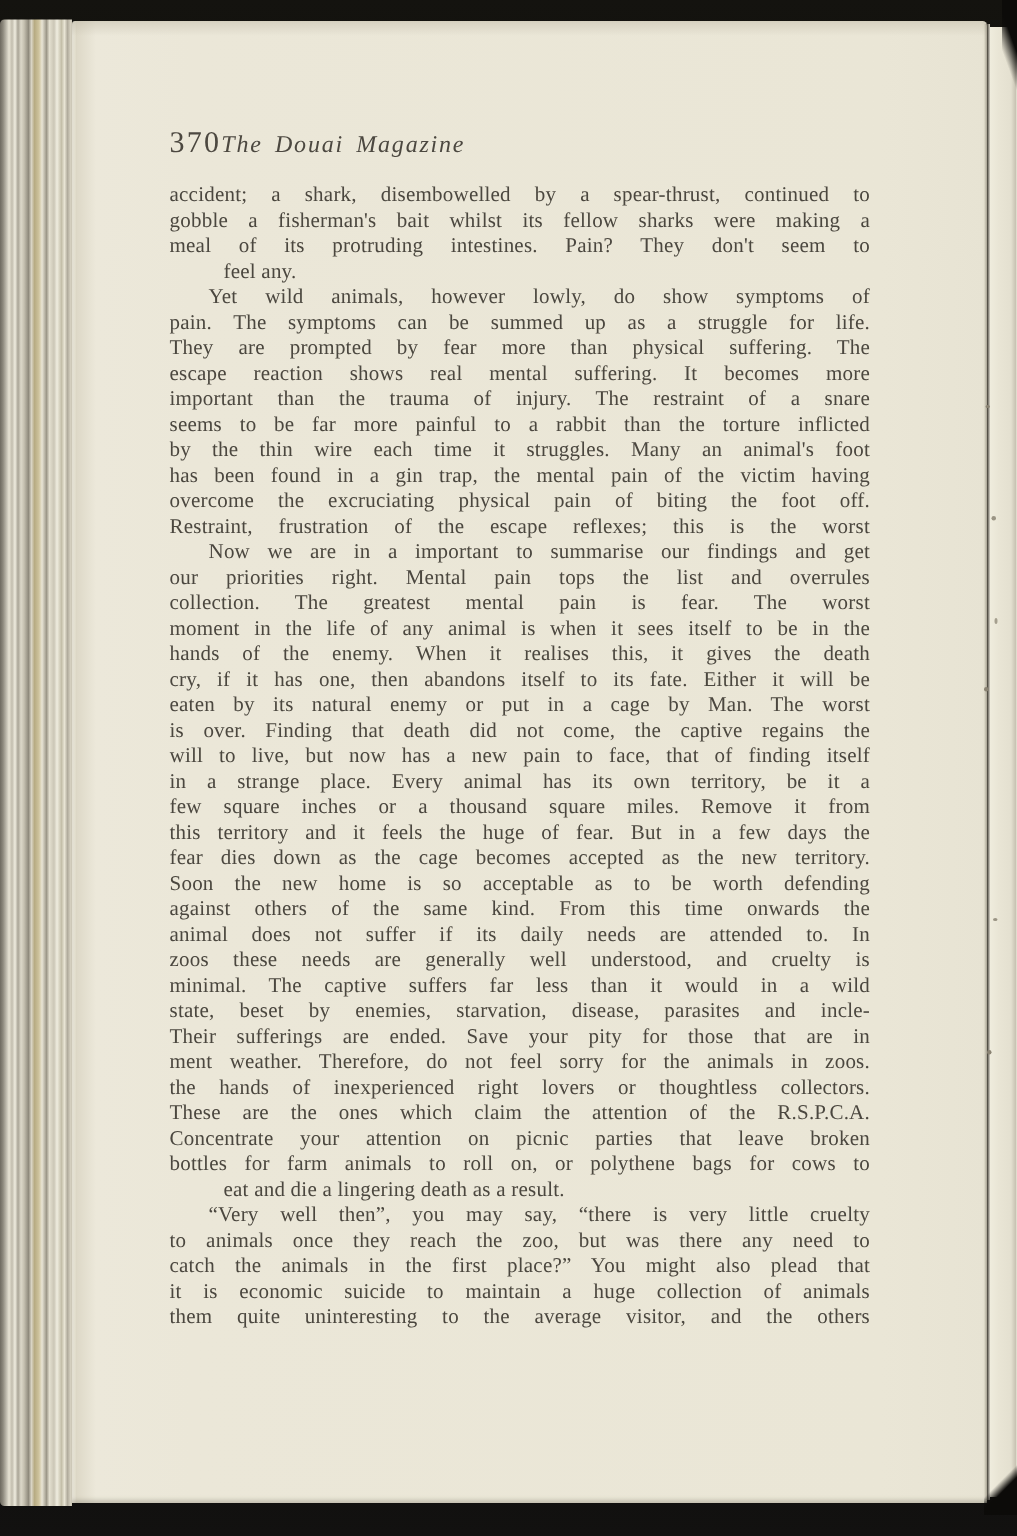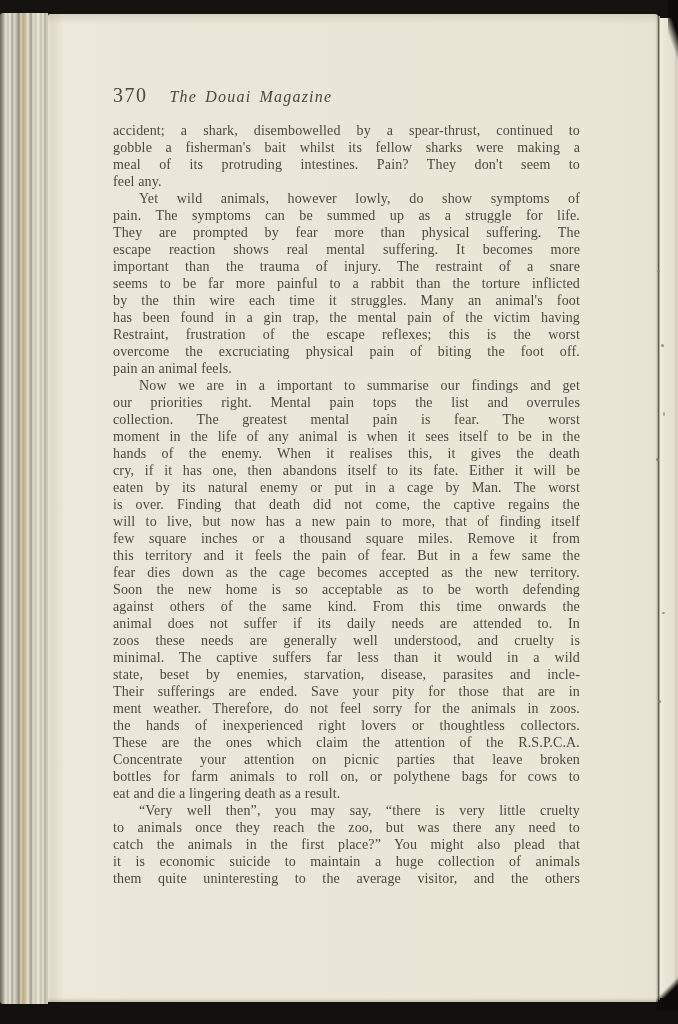--- a/index.html
+++ b/index.html
@@ -25,25 +25,25 @@
   .page{
     position:absolute;left:48px;top:14px;width:610px;bottom:22px;
     background:
       linear-gradient(180deg, rgba(190,184,166,.45) 0px, rgba(190,184,166,0) 10px),
       linear-gradient(90deg,#f7f4e8 0px,#ddd8c7 3px,#ece8da 16px,#ebe7d8 80px,#eae6d6 540px,#e7e3d3 100%);
     border-radius:2px 3px 0 0;
     box-shadow:inset 0 -2px 3px rgba(120,115,100,.35);
   }
   .header{position:absolute;left:65px;top:70px;width:467px;color:#4c4840;}
   .pagenum{font-size:20px;letter-spacing:1.5px;}
-  .runtitle{font-style:italic;font-size:16px;margin-left:22px;letter-spacing:1.2px;word-spacing:3px;}
+  .runtitle{font-style:italic;font-size:16px;letter-spacing:1.2px;word-spacing:3px;}
   .body{position:absolute;left:65px;top:108px;width:467px;color:#4b473f;
         font-size:14px;line-height:17px;letter-spacing:.15px;}
   .line{text-align:justify;text-align-last:justify;height:17px;overflow:hidden;}
-  .line.lastline{text-align-last:left;}
+  .line.lastline{text-align-last:left;margin-left:36px;}
   .line.indent{text-indent:26px;}
   
   .crease{
     position:absolute;left:656px;top:16px;bottom:24px;width:4px;
     background:linear-gradient(90deg, rgba(140,134,118,0) 0%, rgba(125,119,104,.55) 55%, rgba(236,232,220,.9) 100%);
   }
   .facing{
     position:absolute;left:660px;top:18px;right:0;bottom:26px;
     background:linear-gradient(90deg,#efecdd 0px,#e9e5d5 6px,#e4e0d0 14px,#c9c4b4 17px,#ece8da 18px);
   }
@@ -82,36 +82,36 @@
         </div>
         <div>
           <div class="line indent">Yet wild animals, however lowly, do show symptoms of</div>
           <div class="line">pain.  The symptoms can be summed up as a struggle for life.</div>
           <div class="line">They are prompted by fear more than physical suffering.  The</div>
           <div class="line">escape reaction shows real mental suffering.  It becomes more</div>
           <div class="line">important than the trauma of injury.  The restraint of a snare</div>
           <div class="line">seems to be far more painful to a rabbit than the torture inflicted</div>
           <div class="line">by the thin wire each time it struggles.  Many an animal's foot</div>
           <div class="line">has been found in a gin trap, the mental pain of the victim having</div>
+          <div class="line">overcome the excruciating physical pain of biting the foot off.</div>
           <div class="line">Restraint, frustration of the escape reflexes; this is the worst</div>
-          <div class="line">overcome the excruciating physical pain of biting the foot off.</div>
-          <div class="line lastline">pain an animal feels.</div>
         </div>
         <div>
           <div class="line indent">Now we are in a important to summarise our findings and get</div>
           <div class="line">our priorities right.  Mental pain tops the list and overrules</div>
           <div class="line">collection.  The greatest mental pain is fear.  The worst</div>
           <div class="line">moment in the life of any animal is when it sees itself to be in the</div>
           <div class="line">hands of the enemy.  When it realises this, it gives the death</div>
           <div class="line">cry, if it has one, then abandons itself to its fate.  Either it will be</div>
           <div class="line">eaten by its natural enemy or put in a cage by Man.  The worst</div>
           <div class="line">is over.  Finding that death did not come, the captive regains the</div>
-          <div class="line">will to live, but now has a new pain to more, that of finding itself</div>
+          <div class="line">will to live, but now has a new pain to face, that of finding itself</div>
+          <div class="line">in a strange place.  Every animal has its own territory, be it a</div>
           <div class="line">few square inches or a thousand square miles.  Remove it from</div>
-          <div class="line">this territory and it feels the pain of fear.  But in a few same the</div>
+          <div class="line">this territory and it feels the huge of fear.  But in a few days the</div>
           <div class="line">fear dies down as the cage becomes accepted as the new territory.</div>
           <div class="line">Soon the new home is so acceptable as to be worth defending</div>
           <div class="line">against others of the same kind.  From this time onwards the</div>
           <div class="line">animal does not suffer if its daily needs are attended to.  In</div>
           <div class="line">zoos these needs are generally well understood, and cruelty is</div>
           <div class="line">minimal.  The captive suffers far less than it would in a wild</div>
           <div class="line">state, beset by enemies, starvation, disease, parasites and incle-</div>
           <div class="line">Their sufferings are ended.  Save your pity for those that are in</div>
           <div class="line">ment weather.  Therefore, do not feel sorry for the animals in zoos.</div>
           <div class="line">the hands of inexperienced right lovers or thoughtless collectors.</div>

